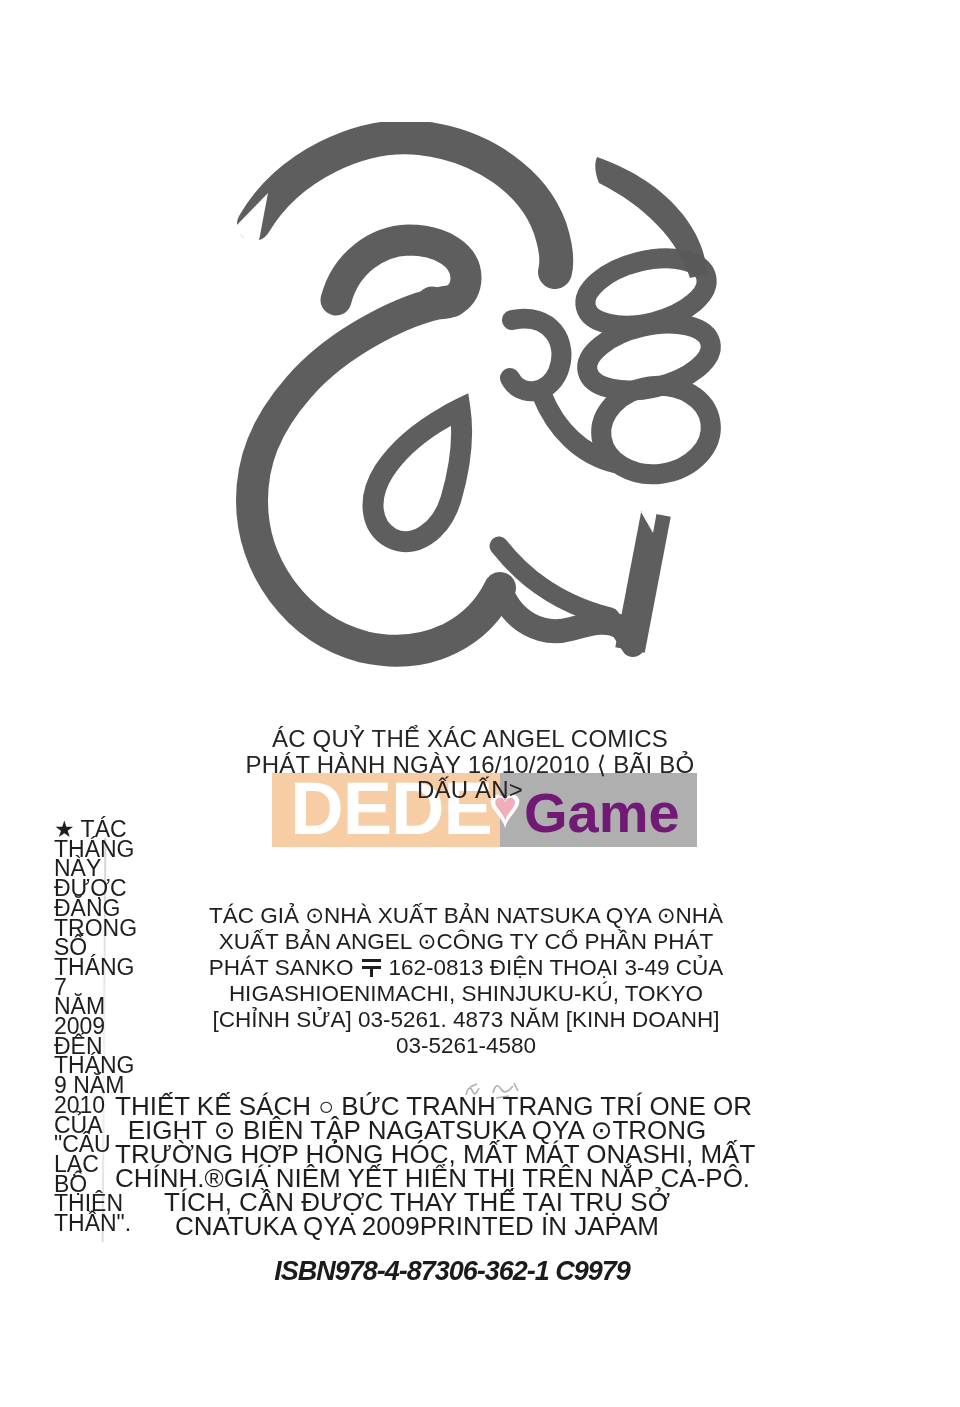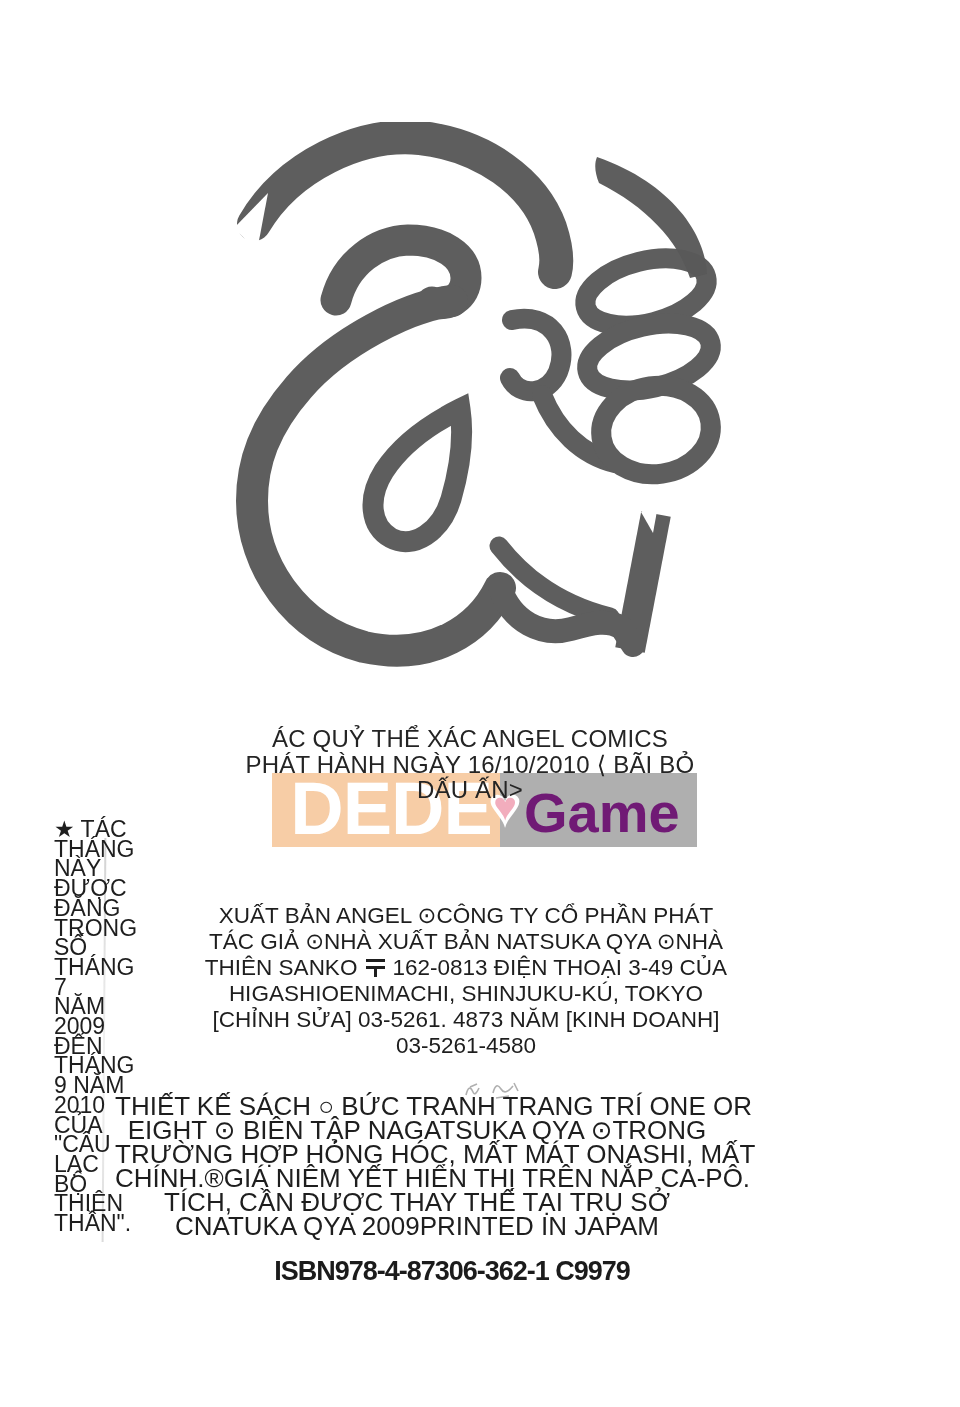--- a/index.html
+++ b/index.html
@@ -54,20 +54,21 @@
   }
   .credits {
     position:absolute; left:115px; top:1094px; width:604px;
     text-align:center; font-size:26px; line-height:24px; color:#1e1e1e;
     white-space:nowrap;
   }
   .isbn {
     position:absolute; left:182px; top:1256px; width:540px;
     text-align:center; font-size:27px; font-weight:bold; letter-spacing:-1px;
     color:#1b1b1b;
+    font-style:italic;
   }
   
   .postal {
     display:inline-block; position:relative; width:19px; height:19px;
     margin:0 7px 0 9px; vertical-align:-2px;
   }
   .postal i { position:absolute; background:#1e1e1e; display:block; }
   .postal .b1 { left:0; top:1px;   width:19px; height:3px; }
   .postal .b2 { left:0; top:7.5px; width:19px; height:3px; }
   .postal .st { left:8px; top:9.5px; width:3px; height:9.5px; }
@@ -135,24 +136,24 @@
     <div>2010</div>
     <div>CỦA</div>
     <div>"CÂU</div>
     <div>LẠC</div>
     <div>BỘ</div>
     <div>THIÊN</div>
     <div>THẦN".</div>
   </div>
 
   <div class="pub">
+    <div>TÁC GIẢ ⊙NHÀ XUẤT BẢN NATSUKA QYA ⊙NHÀ</div>
     <div>XUẤT BẢN ANGEL ⊙CÔNG TY CỔ PHẦN PHÁT</div>
-    <div>TÁC GIẢ ⊙NHÀ XUẤT BẢN NATSUKA QYA ⊙NHÀ</div>
     <div>
-      <span>THIÊN SANKO</span><span class="postal"><i class="b1"></i><i class="b2"></i><i class="st"></i></span><span>162-0813 ĐIỆN THOẠI 3-49 CỦA</span>
+      <span>PHÁT SANKO</span><span class="postal"><i class="b1"></i><i class="b2"></i><i class="st"></i></span><span>162-0813 ĐIỆN THOẠI 3-49 CỦA</span>
     </div>
     <div>HIGASHIOENIMACHI, SHINJUKU-KÚ, TOKYO</div>
     <div>[CHỈNH SỬA] 03-5261. 4873 NĂM [KINH DOANH]</div>
     <div>03-5261-4580</div>
   </div>
 
   <svg class="smudge" width="58" height="24" viewBox="0 0 58 24">
     <g stroke="#6f6f6f" stroke-width="1.6" fill="none">
       <path d="M3 16 Q6 4 10 13 Q12 18 16 9 M7 8 L14 5"></path>
       <path d="M30 14 Q33 2 38 10 Q42 17 50 7 M33 19 L46 17 M51 4 L55 12"></path>

